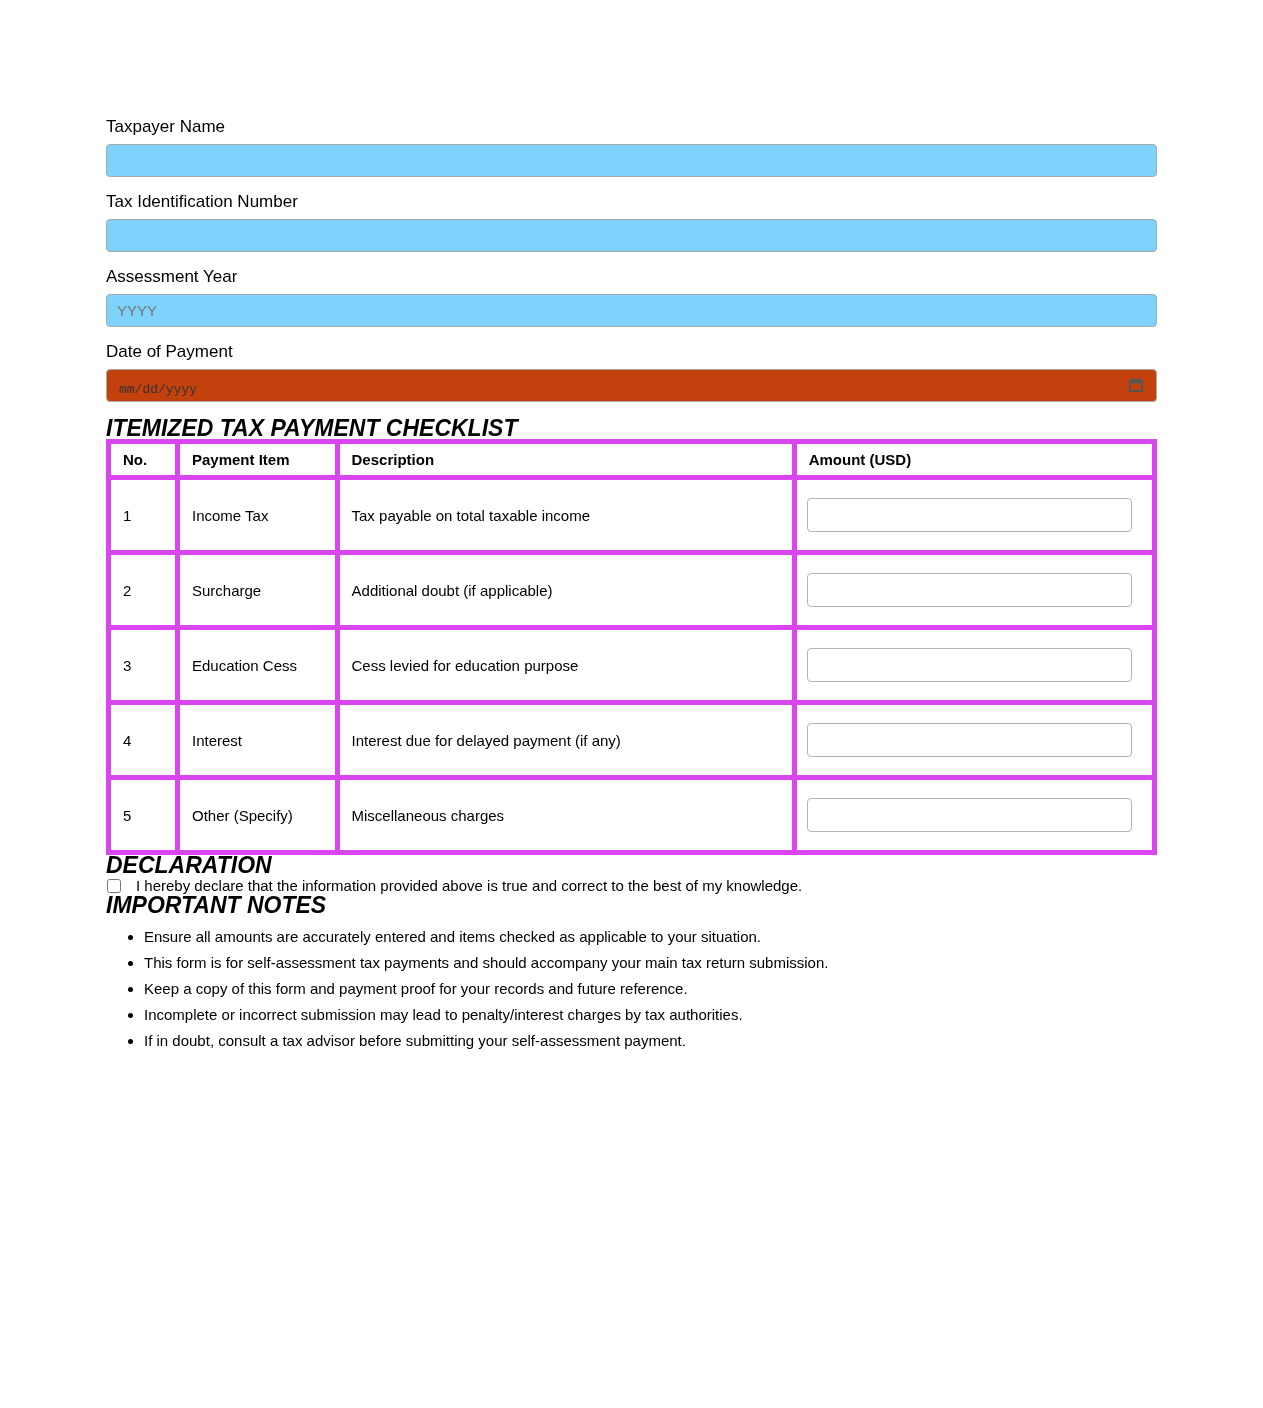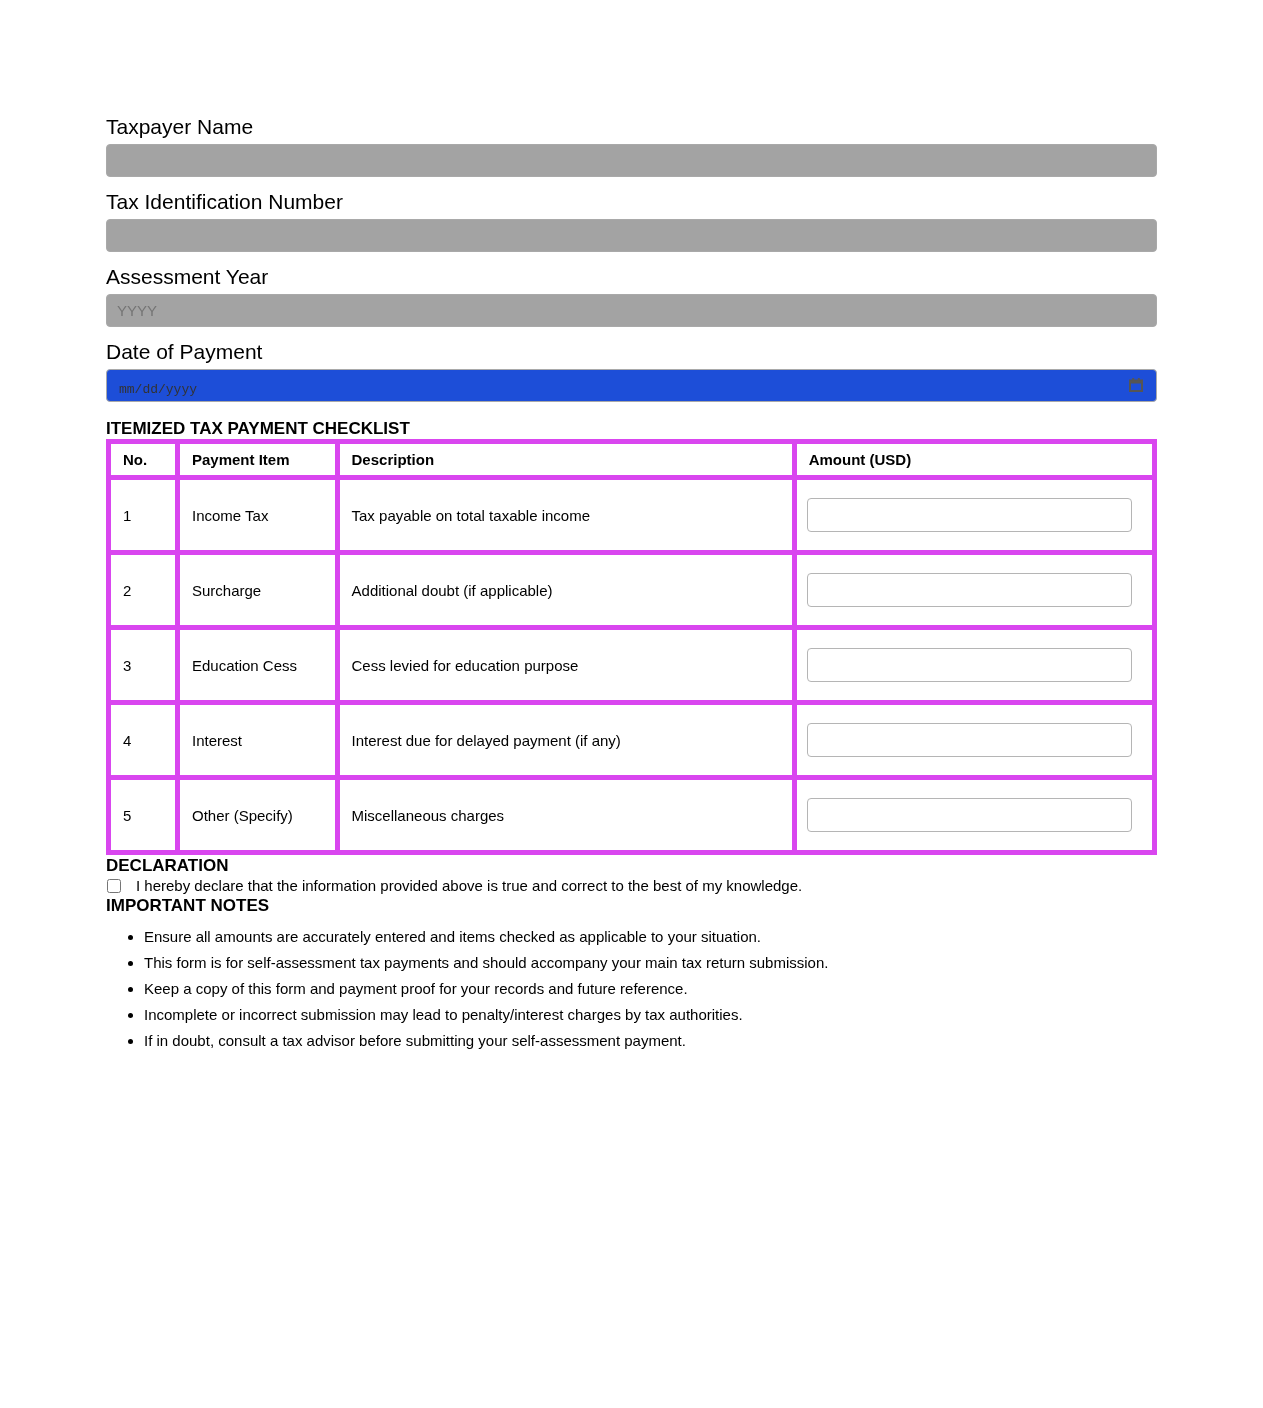--- a/index.html
+++ b/index.html
@@ -18,62 +18,63 @@
   }
   h1.page-title {
     font-size: 31px;
     line-height: 36px;
     font-weight: bold;
     margin: 0 0 8px 0;
   }
   .field { margin-bottom: 16px; }
   .field-label {
     display: block;
-    font-size: 21px;
+    font-size: 17px;
     line-height: 17px;
     margin-bottom: 9px;
   }
   .text-input {
     width: 100%;
     height: 33px;
     border: 1px solid #a9a9a9;
     border-radius: 4px;
     padding: 0 10px;
     font-size: 15px;
     font-family: "Liberation Sans", sans-serif;
-    background: #a3a3a3;
+    background: #7dd3fc;
     outline: none;
   }
   .text-input::placeholder { color: #757575; opacity: 1; }
   .date-wrap { position: relative; }
   .date-input {
     width: 100%;
     height: 33px;
     border: 1px solid #a9a9a9;
     border-radius: 4px;
     padding: 8px 34px 0 12px;
     font-size: 13px;
     font-family: "Liberation Mono", "DejaVu Sans Mono", monospace;
-    background: #1d4ed8;
+    background: #c2410c;
     outline: none;
   }
   .date-input::placeholder { color: #333333; opacity: 1; }
   .calendar-icon {
     position: absolute;
     right: 13px;
     top: 8px;
     width: 16px;
     height: 16px;
     cursor: pointer;
   }
   h3.section-heading {
-    font-size: 17px;
+    font-size: 23px;
     line-height: 21px;
     font-weight: bold;
     margin: 0;
+    font-style: italic;
   }
   .checklist-heading { margin: 46px 0 14px 0; }
   table.checklist-table {
     width: 100%;
     border-collapse: collapse;
   }
   .checklist-table th, .checklist-table td {
     border: 5px solid #d946ef;
     text-align: left;
     font-size: 15px;

